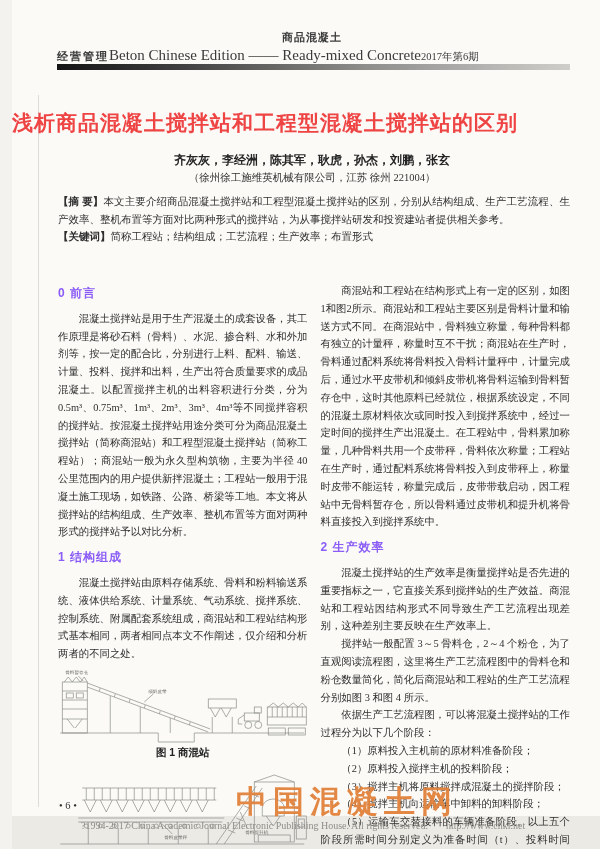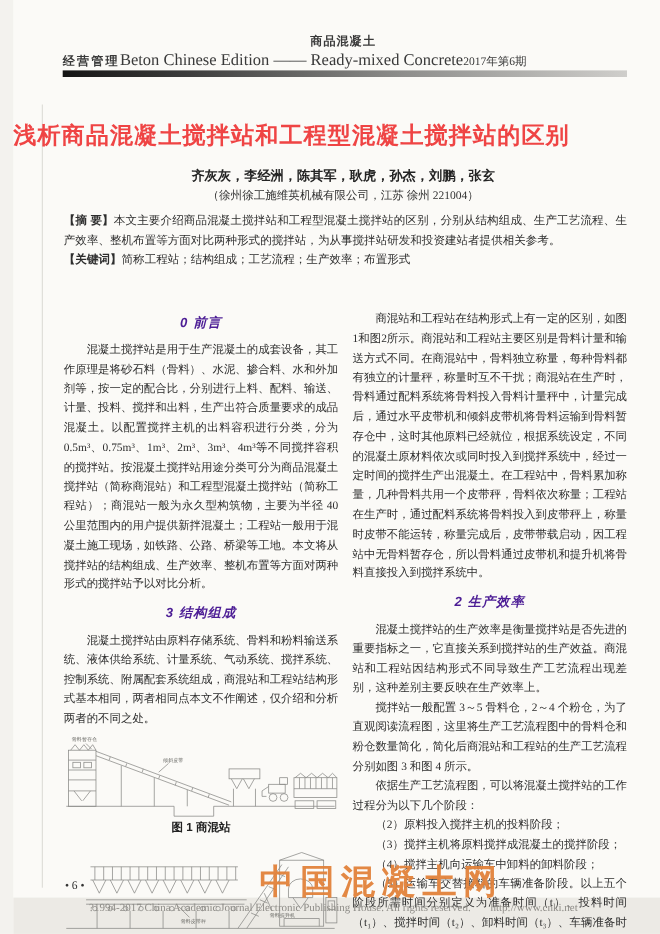--- a/index.html
+++ b/index.html
@@ -34,21 +34,21 @@
   
   .abstract { position:absolute; top:193px; left:46px; right:42px;
     font-size:10.5px; line-height:17.6px; text-align:justify; color:#2e2e2e; }
   .abstract p { margin:0; }
   .abstract .lbl { font-family:"Liberation Sans","DejaVu Sans",sans-serif; font-weight:bold; }
 
   
   .cols { position:absolute; top:282px; left:46px; right:42px; display:flex; gap:13px; }
   .col { width:50%; font-size:10.4px; line-height:17.8px; text-align:justify; color:#2e2e2e; }
   .col h2 { font-family:"Liberation Sans","DejaVu Sans",sans-serif; font-size:12px; font-weight:bold;
-    color:#4c1d95; letter-spacing:1px; margin:8px 0 7px; text-align:center;font-style:italic; }
+    color:#8b5cf6; letter-spacing:1px; margin:8px 0 7px; text-align:left; }
   .col h2:first-child { margin-top:3px; }
   .col p { margin:0; text-indent:2em; }
   figure { margin:6px 0 0; }
   figure svg { display:block; width:100%; }
   figcaption { text-align:center; font-family:"Liberation Sans","DejaVu Sans",sans-serif;
     font-weight:bold; font-size:10.5px; color:#222; margin-top:1px; }
   .fig-line { stroke:#8b8b88; fill:none; stroke-width:0.7; }
   .fig-text { fill:#6a6a66; font-size:4.6px; font-family:"Liberation Sans",sans-serif; }
 
   
@@ -81,21 +81,21 @@
 
   <div class="abstract">
     <p><span class="lbl">【摘 要】</span><span>本文主要介绍商品混凝土搅拌站和工程型混凝土搅拌站的区别，分别从结构组成、生产工艺流程、生产效率、整机布置等方面对比两种形式的搅拌站，为从事搅拌站研发和投资建站者提供相关参考。</span></p>
     <p><span class="lbl">【关键词】</span><span>简称工程站；结构组成；工艺流程；生产效率；布置形式</span></p>
   </div>
 
   <div class="cols">
     <div class="col">
       <h2>0  前言</h2>
       <p>混凝土搅拌站是用于生产混凝土的成套设备，其工作原理是将砂石料（骨料）、水泥、掺合料、水和外加剂等，按一定的配合比，分别进行上料、配料、输送、计量、投料、搅拌和出料，生产出符合质量要求的成品混凝土。以配置搅拌主机的出料容积进行分类，分为0.5m³、0.75m³、1m³、2m³、3m³、4m³等不同搅拌容积的搅拌站。按混凝土搅拌站用途分类可分为商品混凝土搅拌站（简称商混站）和工程型混凝土搅拌站（简称工程站）；商混站一般为永久型构筑物，主要为半径 40 公里范围内的用户提供新拌混凝土；工程站一般用于混凝土施工现场，如铁路、公路、桥梁等工地。本文将从搅拌站的结构组成、生产效率、整机布置等方面对两种形式的搅拌站予以对比分析。</p>
-      <h2>3  结构组成</h2>
+      <h2>1  结构组成</h2>
       <p>混凝土搅拌站由原料存储系统、骨料和粉料输送系统、液体供给系统、计量系统、气动系统、搅拌系统、控制系统、附属配套系统组成，商混站和工程站结构形式基本相同，两者相同点本文不作阐述，仅介绍和分析两者的不同之处。</p>
 
       <figure>
         <svg viewBox="0 0 249 74" height="74">
           <g class="fig-line">
             <path d="M2 64 H100 M136 64 H246"></path>
             <path d="M100 64 v9 h36 v-9"></path>
             <rect x="4" y="13" width="25" height="51"></rect>
             <path d="M4 22 h25 M4 31 h25 M4 40 h25 M4 50 h25"></path>
             <path d="M6 13 l4 -5 4 5 4 -5 4 5 4 -5 3 5"></path>
@@ -168,20 +168,21 @@
 
       </figure>
     </div>
 
     <div class="col">
       <p>商混站和工程站在结构形式上有一定的区别，如图1和图2所示。商混站和工程站主要区别是骨料计量和输送方式不同。在商混站中，骨料独立称量，每种骨料都有独立的计量秤，称量时互不干扰；商混站在生产时，骨料通过配料系统将骨料投入骨料计量秤中，计量完成后，通过水平皮带机和倾斜皮带机将骨料运输到骨料暂存仓中，这时其他原料已经就位，根据系统设定，不同的混凝土原材料依次或同时投入到搅拌系统中，经过一定时间的搅拌生产出混凝土。在工程站中，骨料累加称量，几种骨料共用一个皮带秤，骨料依次称量；工程站在生产时，通过配料系统将骨料投入到皮带秤上，称量时皮带不能运转，称量完成后，皮带带载启动，因工程站中无骨料暂存仓，所以骨料通过皮带机和提升机将骨料直接投入到搅拌系统中。</p>
       <h2>2  生产效率</h2>
       <p>混凝土搅拌站的生产效率是衡量搅拌站是否先进的重要指标之一，它直接关系到搅拌站的生产效益。商混站和工程站因结构形式不同导致生产工艺流程出现差别，这种差别主要反映在生产效率上。</p>
       <p>搅拌站一般配置 3～5 骨料仓，2～4 个粉仓，为了直观阅读流程图，这里将生产工艺流程图中的骨料仓和粉仓数量简化，简化后商混站和工程站的生产工艺流程分别如图 3 和图 4 所示。</p>
       <p>依据生产工艺流程图，可以将混凝土搅拌站的工作过程分为以下几个阶段：</p>
+      <p>（1）原料投入主机前的原材料准备阶段；</p>
       <p>（2）原料投入搅拌主机的投料阶段；</p>
       <p>（3）搅拌主机将原料搅拌成混凝土的搅拌阶段；</p>
       <p>（4）搅拌主机向运输车中卸料的卸料阶段；</p>
       <p>（5）运输车交替接料的车辆准备阶段。以上五个阶段所需时间分别定义为准备时间（t）、投料时间（t₁）、搅拌时间（t₂）、卸料时间（t₃）、车辆准备时间（t₄）。</p>
     </div>
   </div>
 
   <div class="page-number">• 6 •</div>
   <div class="watermark">中国混凝土网</div>
   <div class="copyright">

